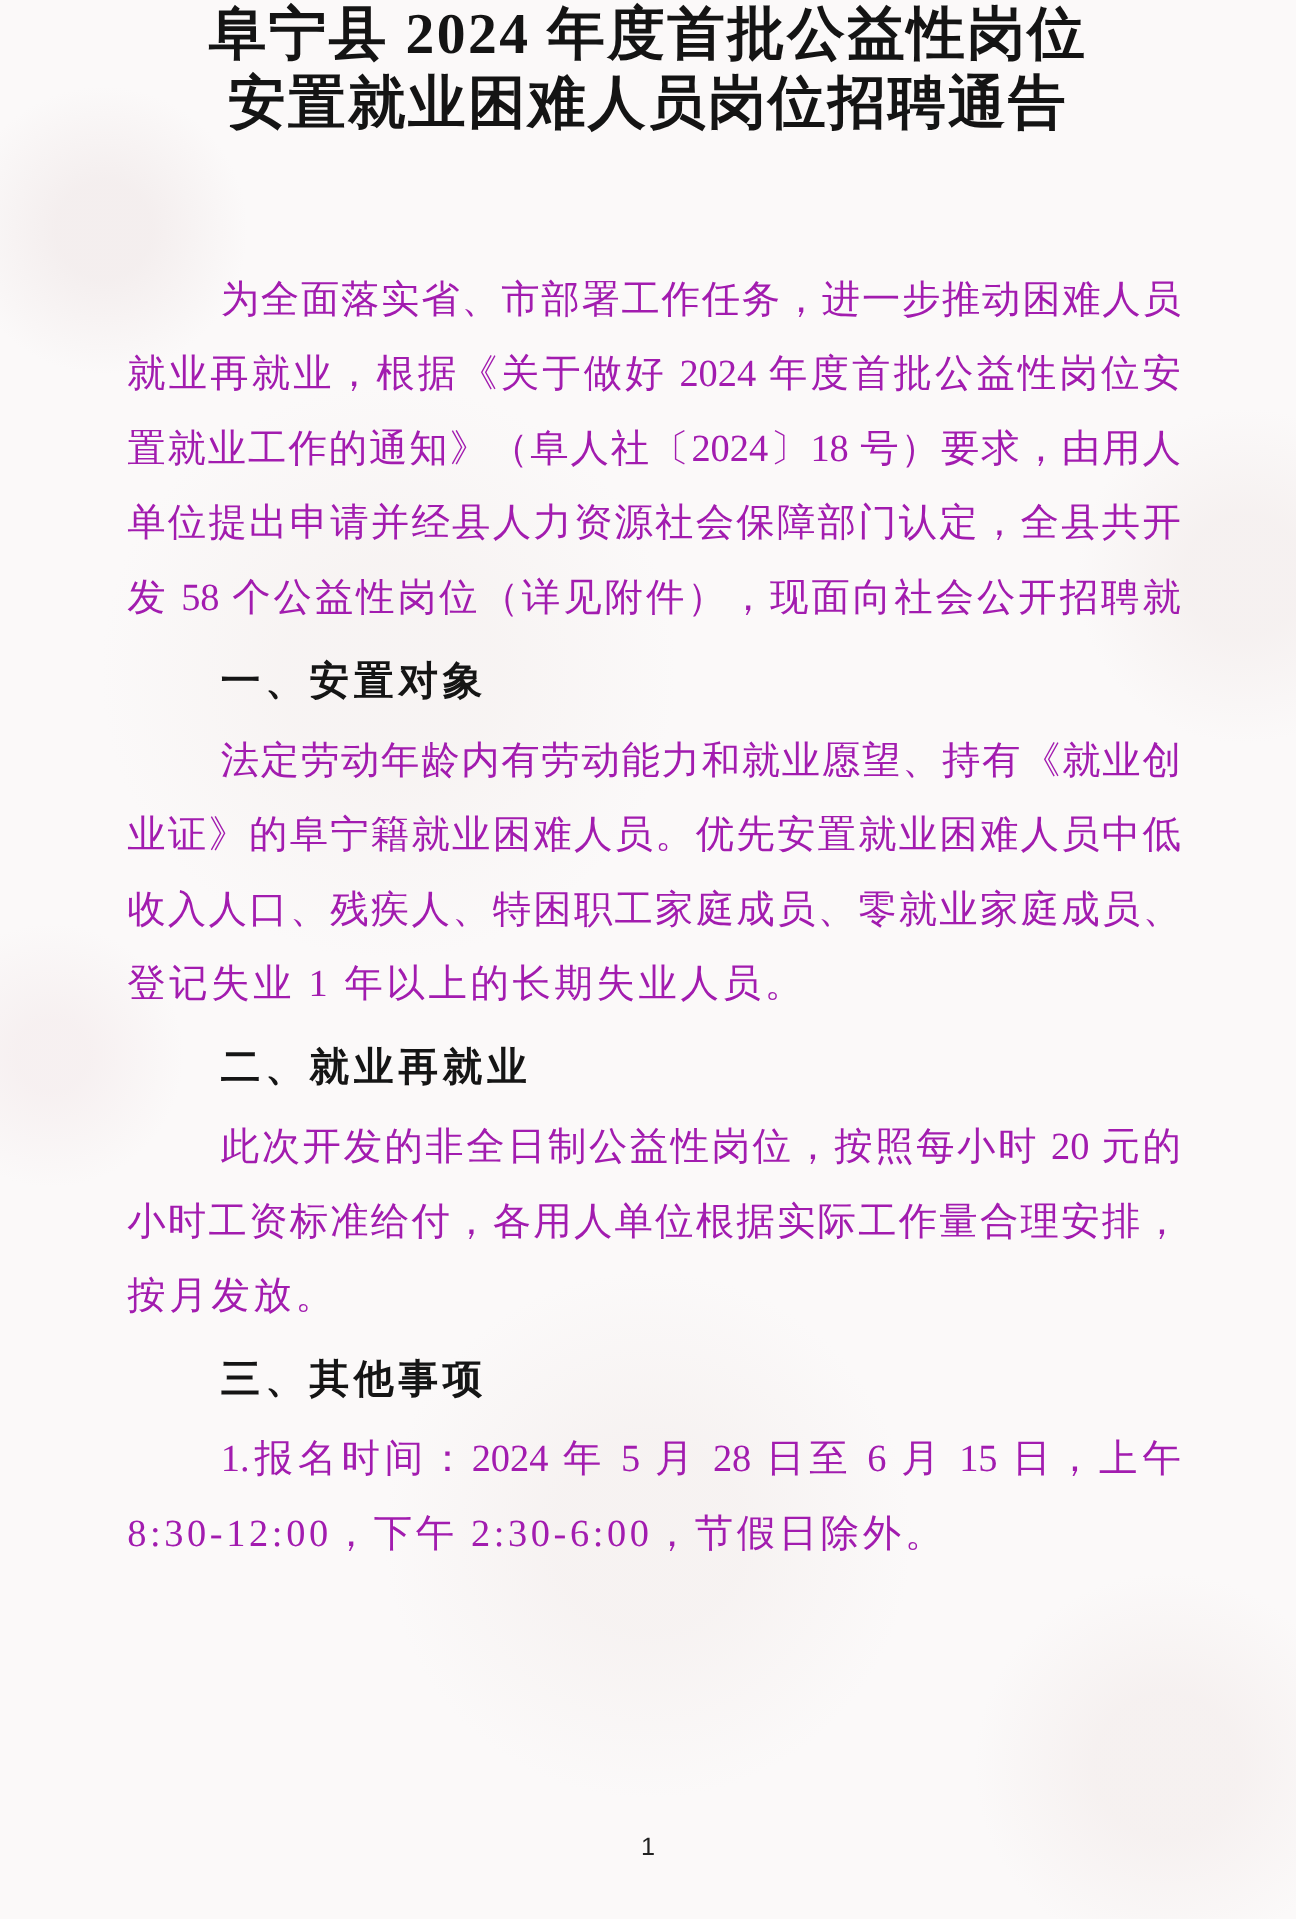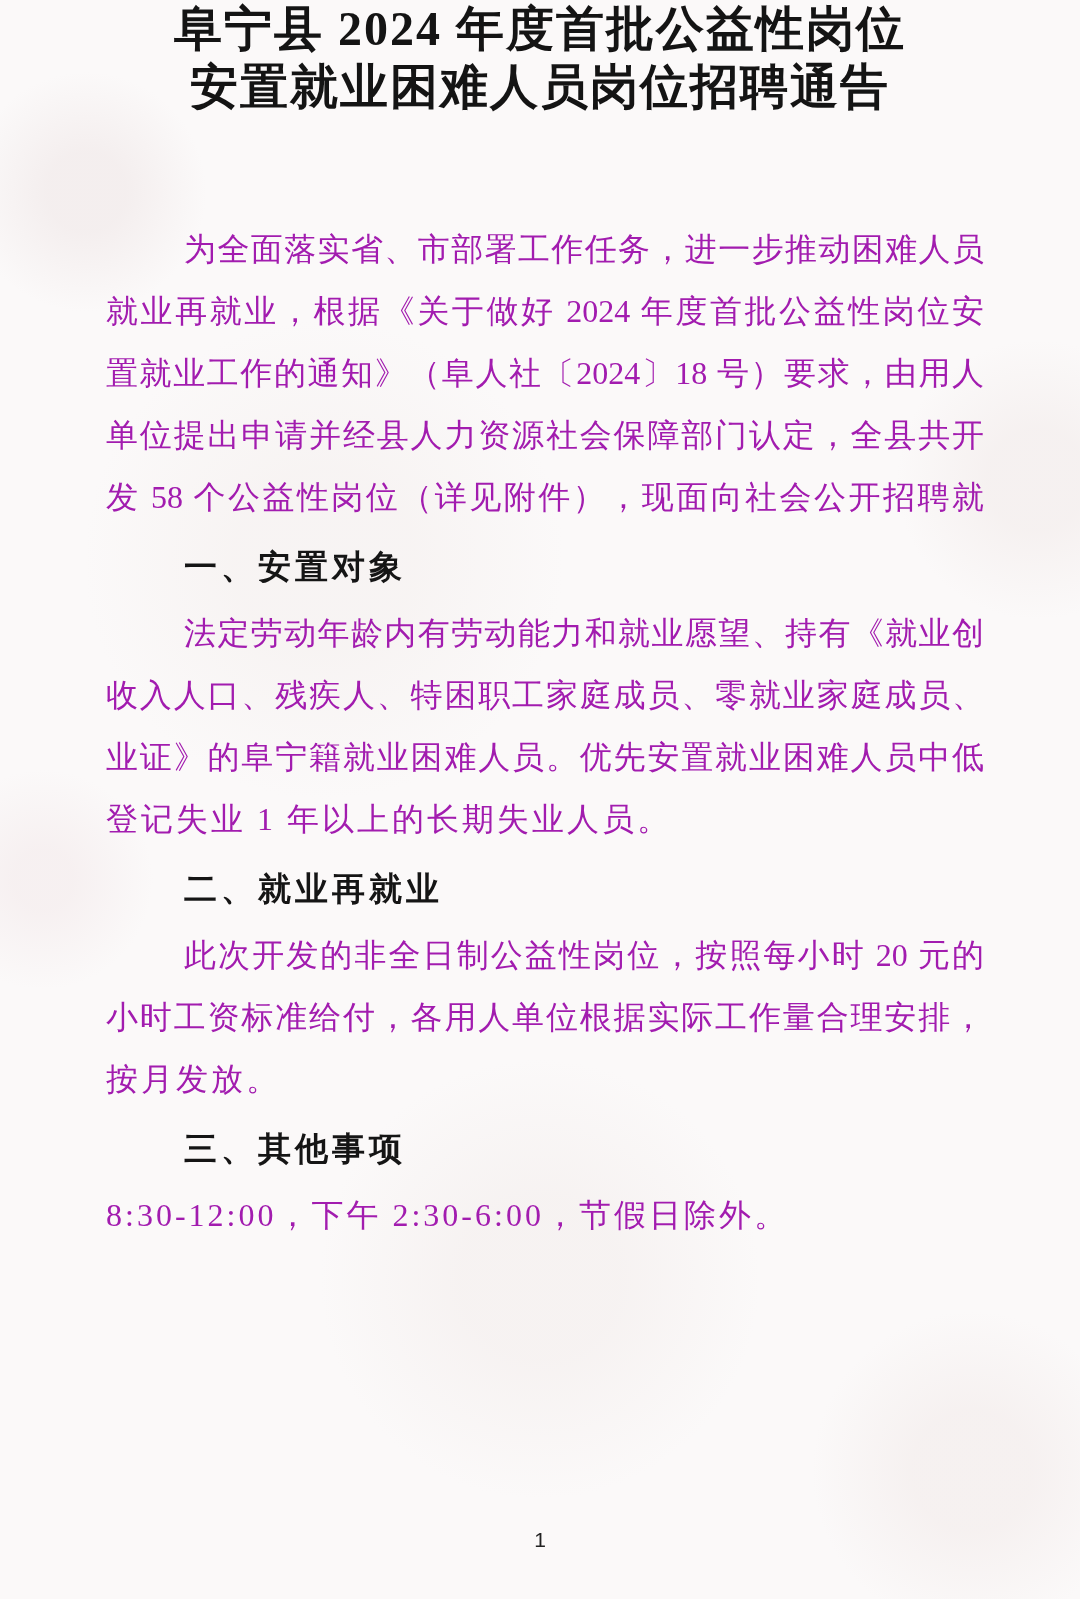--- a/index.html
+++ b/index.html
@@ -112,36 +112,37 @@
       <div class="line">就业再就业，根据《关于做好 2024 年度首批公益性岗位安</div>
       <div class="line">置就业工作的通知》（阜人社〔2024〕18 号）要求，由用人</div>
       <div class="line">单位提出申请并经县人力资源社会保障部门认定，全县共开</div>
       <div class="line">发 58 个公益性岗位（详见附件），现面向社会公开招聘就</div>
     </div>
 
     <div class="heading">一、安置对象</div>
 
     <div class="paragraph">
       <div class="line first">法定劳动年龄内有劳动能力和就业愿望、持有《就业创</div>
+      <div class="line">业证》的阜宁籍就业困难人员。优先安置就业困难人员中低</div>
       <div class="line">收入人口、残疾人、特困职工家庭成员、零就业家庭成员、</div>
-      <div class="line">业证》的阜宁籍就业困难人员。优先安置就业困难人员中低</div>
       <div class="line last">登记失业 1 年以上的长期失业人员。</div>
     </div>
 
     <div class="heading">二、就业再就业</div>
 
     <div class="paragraph">
       <div class="line first">此次开发的非全日制公益性岗位，按照每小时 20 元的</div>
       <div class="line">小时工资标准给付，各用人单位根据实际工作量合理安排，</div>
       <div class="line last">按月发放。</div>
     </div>
 
     <div class="heading">三、其他事项</div>
 
     <div class="paragraph">
+      <div class="line first">1.报名时间：2024 年 5 月 28 日至 6 月 15 日，上午</div>
       <div class="line last">8:30-12:00，下午 2:30-6:00，节假日除外。</div>
     </div>
 
   </div>
 
   <div class="page-number">1</div>
 
 </div>
 
 </body></html>

